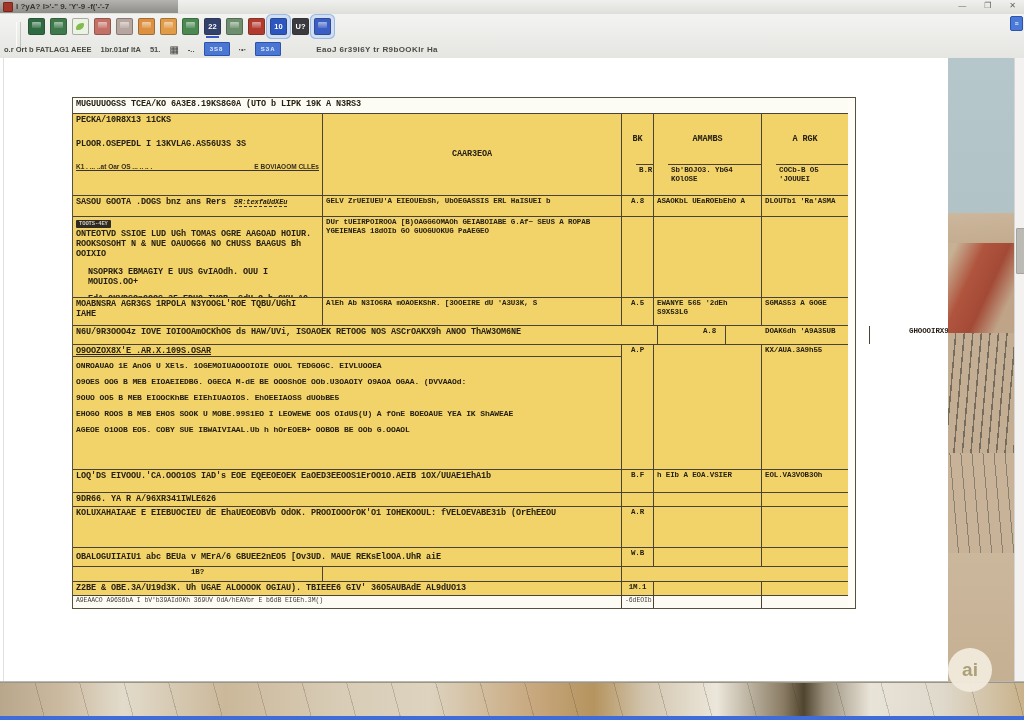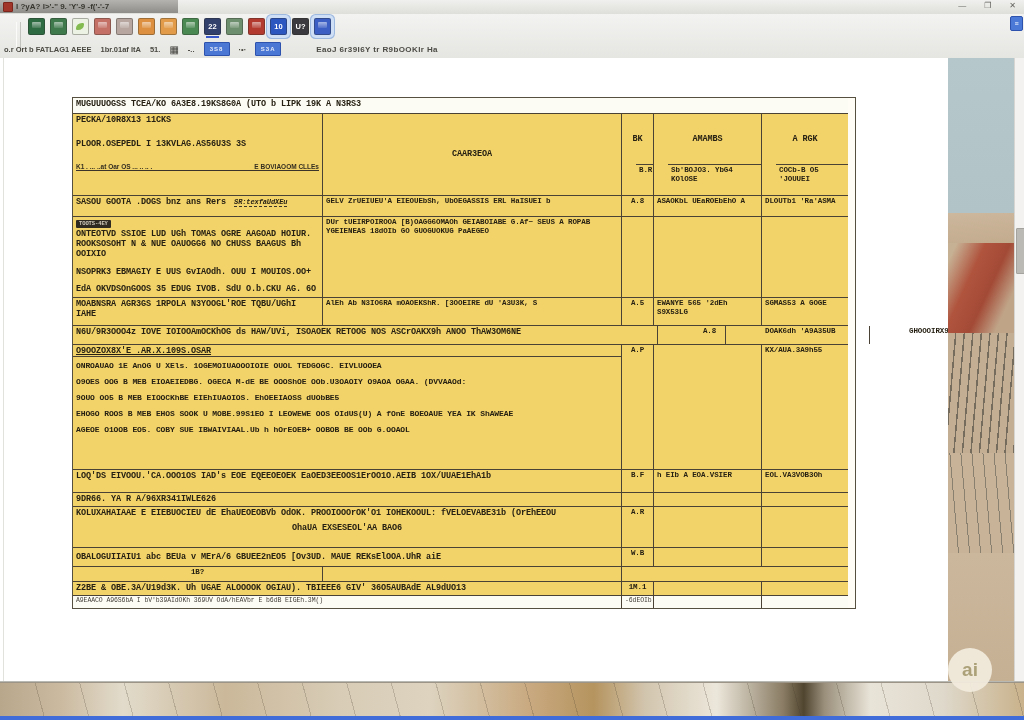--- a/index.html
+++ b/index.html
@@ -85,21 +85,21 @@
     border-bottom:1px solid #3a342a; font-size:6.5px; font-weight:700; color:#332d20; margin-top:14px; }
   .tagbox { display:inline-block; border-bottom:1px dashed #3a342a; font-size:7px; font-style:italic; margin-left:8px; }
   .blobtag { display:inline-block; background:#2e2a22; color:#cfc9bb; font-size:5.5px; font-weight:700;
     padding:0 3px; border-radius:1px; line-height:8px; margin-bottom:1px; }
   .bgrid { grid-template-rows:12px 112px; border-bottom:1px solid #4a4335; background:#f2d369; }
   .b-span { grid-row:1 / 3; }
   .b-top { grid-column:1 / 3; border-bottom:1px solid #4a4335; }
   .b-body { grid-column:1 / 3; }
   .uline { text-decoration:underline; }
   .list-line { line-height:16px; white-space:nowrap; font-size:8px; }
-  .blockgap { margin-top:7px; }
+  .blockgap { margin-top:7px;margin-left:12px; }
   .r14 .t { font-size:6.5px; font-weight:400; color:#44403a; }
 
   
   .bottom-photo { position:absolute; top:682px; left:0; width:1024px; height:34px; background-color:#cdbb9f;
     background-image:
       repeating-linear-gradient(75deg, transparent 0 42px, rgba(70,60,45,.22) 42px 43px),
       linear-gradient(90deg,#b9a78c 0%,#cbbaa0 6%,#e2dbcb 12%,#cbb89a 22%,#d8ccb6 33%,#ddd3bf 42%,#c8a87e 52%,#b5945f 58%,#d2c5ae 63%,#ece7db 70%,#8a7c64 76.5%,#50452f 78.5%,#9a8f7b 80.5%,#e9e4d8 85%,#dfd9cc 92%,#c9b28b 100%);
     border-top:1px solid #9d9488; box-sizing:border-box; }
   .bottom-bar { position:absolute; top:716px; left:0; width:1024px; height:4px; background:#3f6cd8; }
   .watermark { position:absolute; left:948px; top:648px; width:44px; height:44px; border-radius:50%;
@@ -243,21 +243,20 @@
       <div class="trow" style="height:13px;">
         <div class="cell t" style="grid-column:1/3;">9DR66. YA R A/96XR341IWLE626</div>
         <div class="cell"></div>
         <div class="cell"></div>
         <div class="cell" style="border-right:none;"></div>
       </div>
 
       <div class="trow" style="height:40px;">
         <div class="cell t" style="grid-column:1/3;">
           <div>KOLUXAHAIAAE E EIEBUOCIEU dE EhaUEOEOBVb OdOK.  PROOIOOOrOK'O1 IOHEKOOUL: fVELOEVABE31b (OrEhEEOU</div>
-          <div class="center" style="margin-top:5px;">OhaUA EXSESEOL'AA BAO6</div>
         </div>
         <div class="cell t small center">A.R</div>
         <div class="cell"></div>
         <div class="cell" style="border-right:none;"></div>
       </div>
 
       <div class="trow" style="height:18px;">
         <div class="cell t" style="grid-column:1/3; padding-top:4px;">OBALOGUIIAIU1 abc BEUa v MErA/6 GBUEE2nEO5 [Ov3UD. MAUE REKsElOOA.UhR aiE</div>
         <div class="cell t small center">W.B</div>
         <div class="cell"></div>

